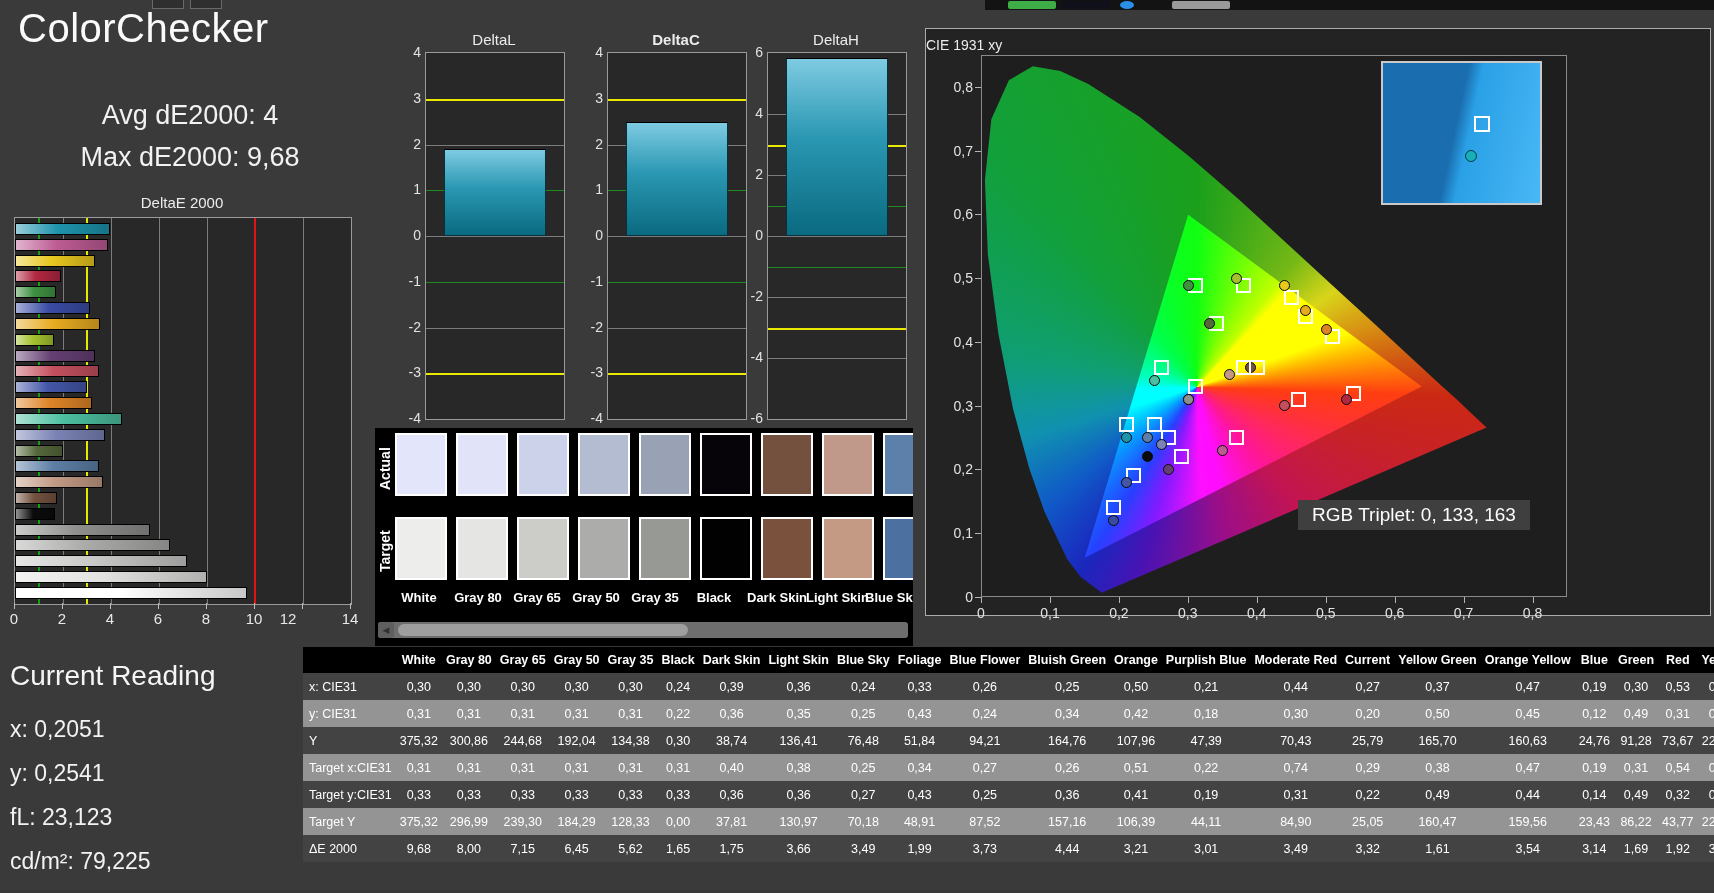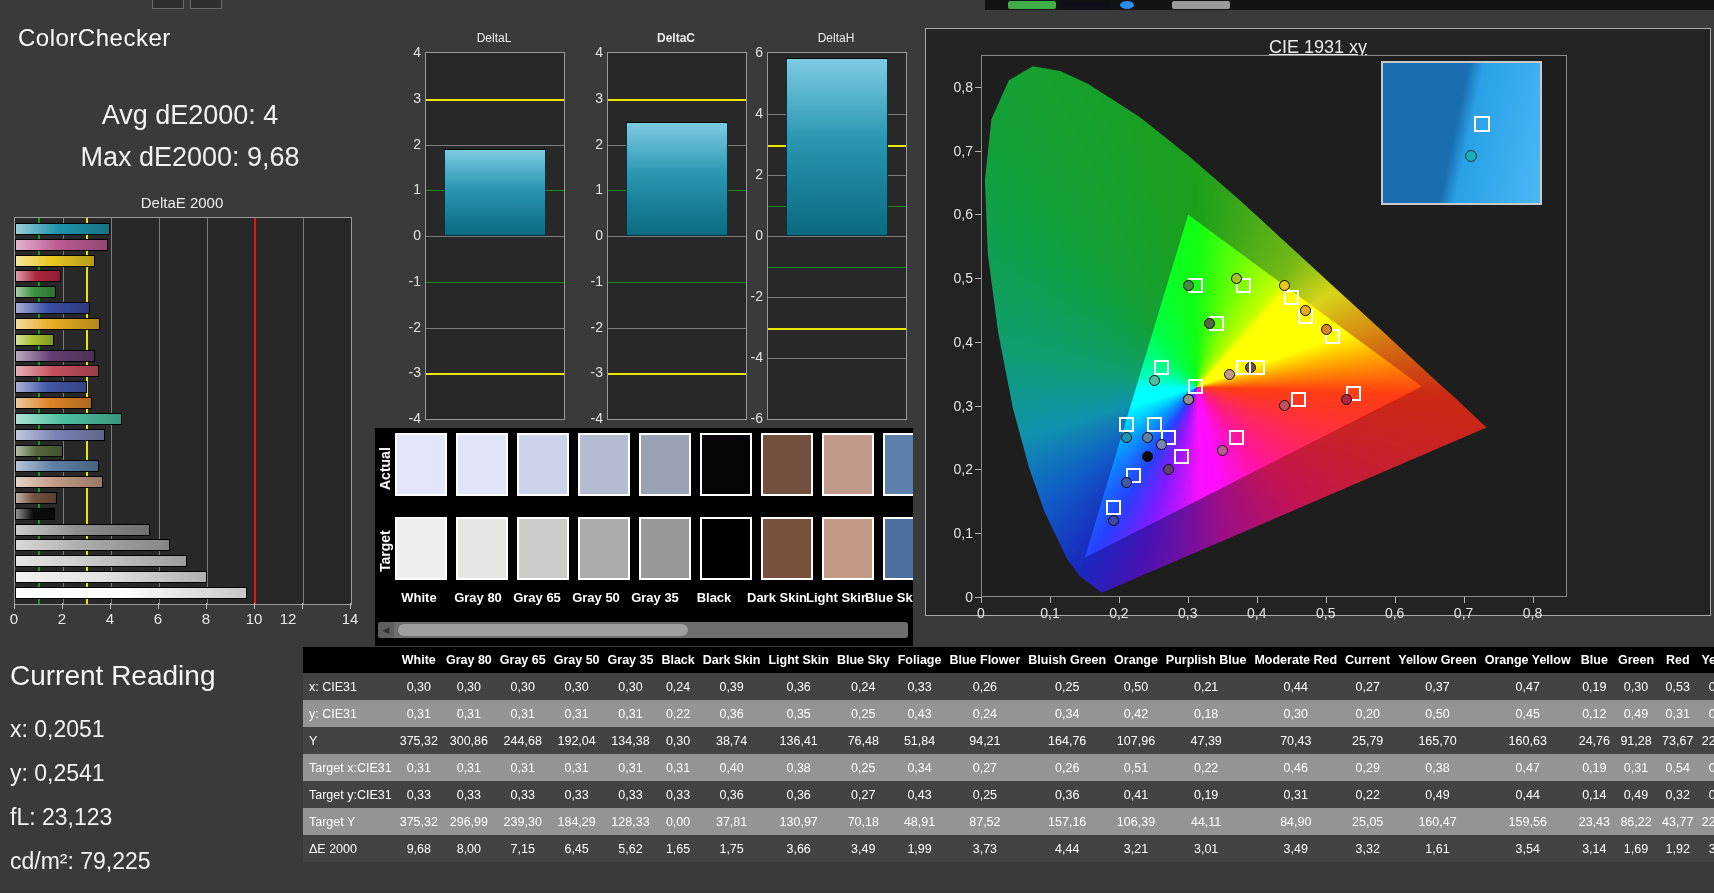--- a/index.html
+++ b/index.html
@@ -10,40 +10,40 @@
     -webkit-font-smoothing:antialiased;
   }
   .abs{position:absolute;}
 
   
   #top-strip{left:985px;top:0;width:729px;height:10px;background:#131313;}
   .chip{position:absolute;top:1px;height:8px;border-radius:2px;}
   .mini-tab{position:absolute;top:0;height:8px;width:30px;border:1px solid #6a6a6a;border-top:none;background:#2f2f2f;}
 
   
-  #page-title{left:18px;top:24px;font-size:24px;font-weight:400;color:#fafafa;letter-spacing:.5px;}
+  #page-title{left:18px;top:6px;font-size:40px;font-weight:400;color:#fafafa;letter-spacing:.5px;}
   #avg-line{left:0;top:100px;width:380px;text-align:center;font-size:27px;color:#f2f2f2;}
   #max-line{left:0;top:142px;width:380px;text-align:center;font-size:27px;color:#f2f2f2;}
 
   #de-title{left:14px;top:194px;width:336px;text-align:center;font-size:15px;color:#ececec;}
   #de-plot{left:14px;top:217px;width:336px;height:386px;background:#282828;border:1px solid #9a9a9a;}
   .vgrid{position:absolute;top:0;bottom:0;width:1px;background:#7c7c7c;}
   .refline-v{position:absolute;top:0;bottom:0;width:2px;}
   #de-bars{position:absolute;left:0;right:0;top:3px;bottom:3px;display:flex;flex-direction:column;justify-content:space-around;}
   .de-bar{height:12px;border:1px solid #000;box-sizing:border-box;
           background-image:linear-gradient(to right,rgba(255,255,255,.55),rgba(255,255,255,0) 45%,rgba(0,0,0,.22));}
   #de-xlabels{left:14px;top:610px;width:360px;height:20px;font-size:15px;color:#e8e8e8;}
   .de-xlab{position:absolute;width:30px;text-align:center;top:0;}
   .tickmark-x{position:absolute;width:1px;height:6px;background:#bdbdbd;top:-7px;}
 
   #cr-title{left:10px;top:660px;font-size:28px;color:#f5f5f5;}
   .cr-item{left:10px;font-size:23px;color:#f2f2f2;}
 
   
-  .dpanel-title{top:31px;width:140px;text-align:center;font-size:12px;color:#ececec;}
+  .dpanel-title{top:31px;width:140px;text-align:center;font-size:15px;color:#ececec;}
   .dplot{top:52px;width:138px;height:366px;background:#282828;border:1px solid #9a9a9a;}
   .hgrid{position:absolute;left:0;right:0;height:1px;}
   .dylab{position:absolute;width:22px;text-align:right;font-size:14px;color:#e3e3e3;}
   .dbar{position:absolute;left:13%;width:74%;
         background:linear-gradient(to bottom,#7ecbe2 0%,#2a97b2 45%,#0a6a80 100%);
         border:1px solid #03323d;border-top:1px solid #000;box-sizing:border-box;}
 
   
   #swatch-panel{left:375px;top:428px;width:538px;height:218px;background:#000;overflow:hidden;}
   .vlabel{position:absolute;left:2px;width:16px;text-align:center;
@@ -53,21 +53,21 @@
   .sw{width:48px;flex:0 0 48px;border:2px solid #fff;box-sizing:content-box;}
   .swlabels{position:absolute;left:20px;right:0;top:162px;display:flex;gap:9px;}
   .swlab{width:52px;flex:0 0 52px;margin-left:-2px;text-align:center;font-size:13px;font-weight:bold;color:#fff;white-space:nowrap;}
   #sw-scroll{position:absolute;left:3px;top:194px;width:530px;height:16px;background:#6e6e6e;border-radius:3px;}
   #sw-scroll-btn{position:absolute;left:0;top:0;width:16px;height:16px;background:#5f5f5f;border-radius:3px;
                  color:#333;font-size:9px;line-height:16px;text-align:center;}
   #sw-scroll-thumb{position:absolute;left:20px;top:2px;width:290px;height:12px;background:#9e9e9e;border-radius:6px;}
 
   
   #cie-panel{left:925px;top:28px;width:786px;height:588px;background:#232323;border:1px solid #ababab;box-sizing:border-box;}
-  #cie-title{top:8px;left:0;width:100%;text-align:center;font-size:18px;color:#ececec;text-decoration:underline;}
+  #cie-title{top:8px;left:0;width:100%;font-size:14px;color:#ececec;}
   #cie-plot{left:55px;top:26px;width:586px;height:542px;background:#1e1e1e;border:1px solid #8a8a8a;box-sizing:border-box;}
   .horseshoe,.gamut-tri{position:absolute;inset:0;
     background:conic-gradient(from 0deg at 36.8% 61.3%,
       #15b515 0deg,#7fd00a 38deg,#f2ee0c 55deg,#f59a07 72deg,#ee2a10 92deg,
       #e4125e 140deg,#b60ca0 170deg,#5113d6 198deg,#1b2ae0 212deg,#0b66e8 232deg,
       #08a4c8 254deg,#06b37e 280deg,#0ab53a 320deg,#15b515 360deg);}
   .horseshoe{
     clip-path:polygon(20.5% 99.4%,16.9% 96.5%,14.6% 93.2%,10.7% 84.4%,8.1% 76.4%,
       5.3% 65.3%,2.8% 51.4%,1% 36.7%,0.5% 23%,1.6% 11.7%,4.6% 4.5%,8.7% 1.9%,
       13.4% 2.8%,18.2% 5.2%,27% 11.3%,35.5% 18.6%,43.9% 26.5%,52.2% 34.7%,
@@ -376,20 +376,21 @@
       <div class="cie-tick-y abs" style="left: 49px; top: 440.471px;"></div>
       <div class="cie-ylab abs" style="left: 21px; top: 496.235px;">0,1</div>
       <div class="cie-tick-y abs" style="left: 49px; top: 504.235px;"></div>
       <div class="cie-ylab abs" style="left: 21px; top: 560px;">0</div>
       <div class="cie-tick-y abs" style="left: 49px; top: 568px;"></div>
     </div>
   <div class="abs" id="cie-inset">
     <div id="inset-square"></div>
     <div id="inset-dot"></div>
   </div>
+  <div class="abs" id="rgb-box">RGB Triplet: 0, 133, 163</div>
 </div>
 
 <div class="abs" id="table-panel">
   <table id="cc-table">
       <thead>
         <tr>
           <th></th>
           <th>White</th>
           <th>Gray 80</th>
           <th>Gray 65</th>
@@ -499,21 +500,21 @@
           <td>0,31</td>
           <td>0,31</td>
           <td>0,40</td>
           <td>0,38</td>
           <td>0,25</td>
           <td>0,34</td>
           <td>0,27</td>
           <td>0,26</td>
           <td>0,51</td>
           <td>0,22</td>
-          <td>0,46</td>
+          <td>0,74</td>
           <td>0,29</td>
           <td>0,38</td>
           <td>0,47</td>
           <td>0,19</td>
           <td>0,31</td>
           <td>0,54</td>
           <td>0,45</td>
         </tr>
         <tr>
           <td class="rowlab">Target y:CIE31</td>

